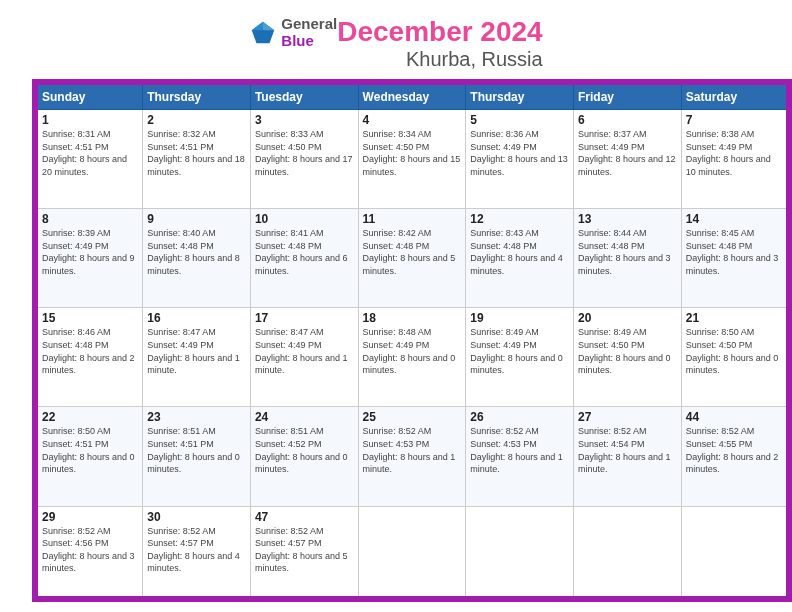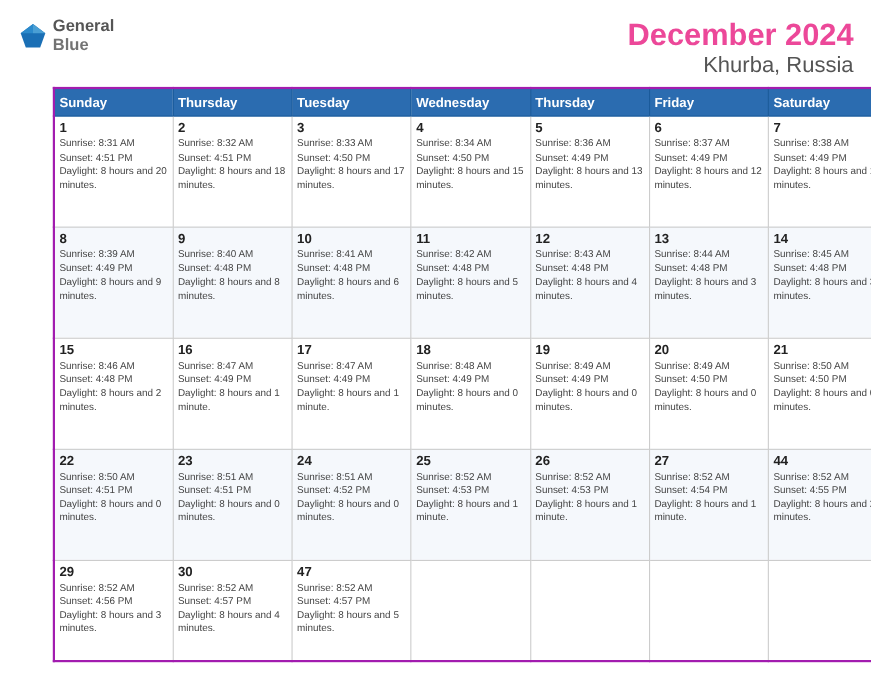--- a/index.html
+++ b/index.html
@@ -9,57 +9,58 @@
       width: 792px;
       height: 612px;
       overflow: hidden;
     }
     .page {
       width: 792px;
       height: 612px;
       padding: 16px 16px 10px 16px;
       display: flex;
       flex-direction: column;
+      align-items: center;
     }
     .header {
       display: flex;
       justify-content: space-between;
       align-items: flex-start;
       margin-bottom: 8px;
     }
     .logo {
       display: flex;
       align-items: center;
       gap: 4px;
     }
     .logo-text {
       font-size: 15px;
       font-weight: bold;
       line-height: 1.1;
     }
     .logo-general { color: #555; }
-    .logo-blue { color: #737373; }
+    .logo-blue { color: #a21caf; }
     .logo-icon {
       width: 28px;
       height: 28px;
     }
     .title-block {
       text-align: right;
     }
     .title-month {
       font-size: 28px;
       font-weight: bold;
       color: #ec4899;
     }
     .title-location {
       font-size: 20px;
       color: #555;
     }
     .calendar {
-      border: 2px solid #a21caf;
+      border: 6px solid #a21caf;
       border-collapse: collapse;
       width: 100%;
       flex: 1;
       table-layout: fixed;
       margin-left: 32px;
     }
     .calendar th {
       background-color: #2b6cb0;
       color: white;
       font-size: 12px;

